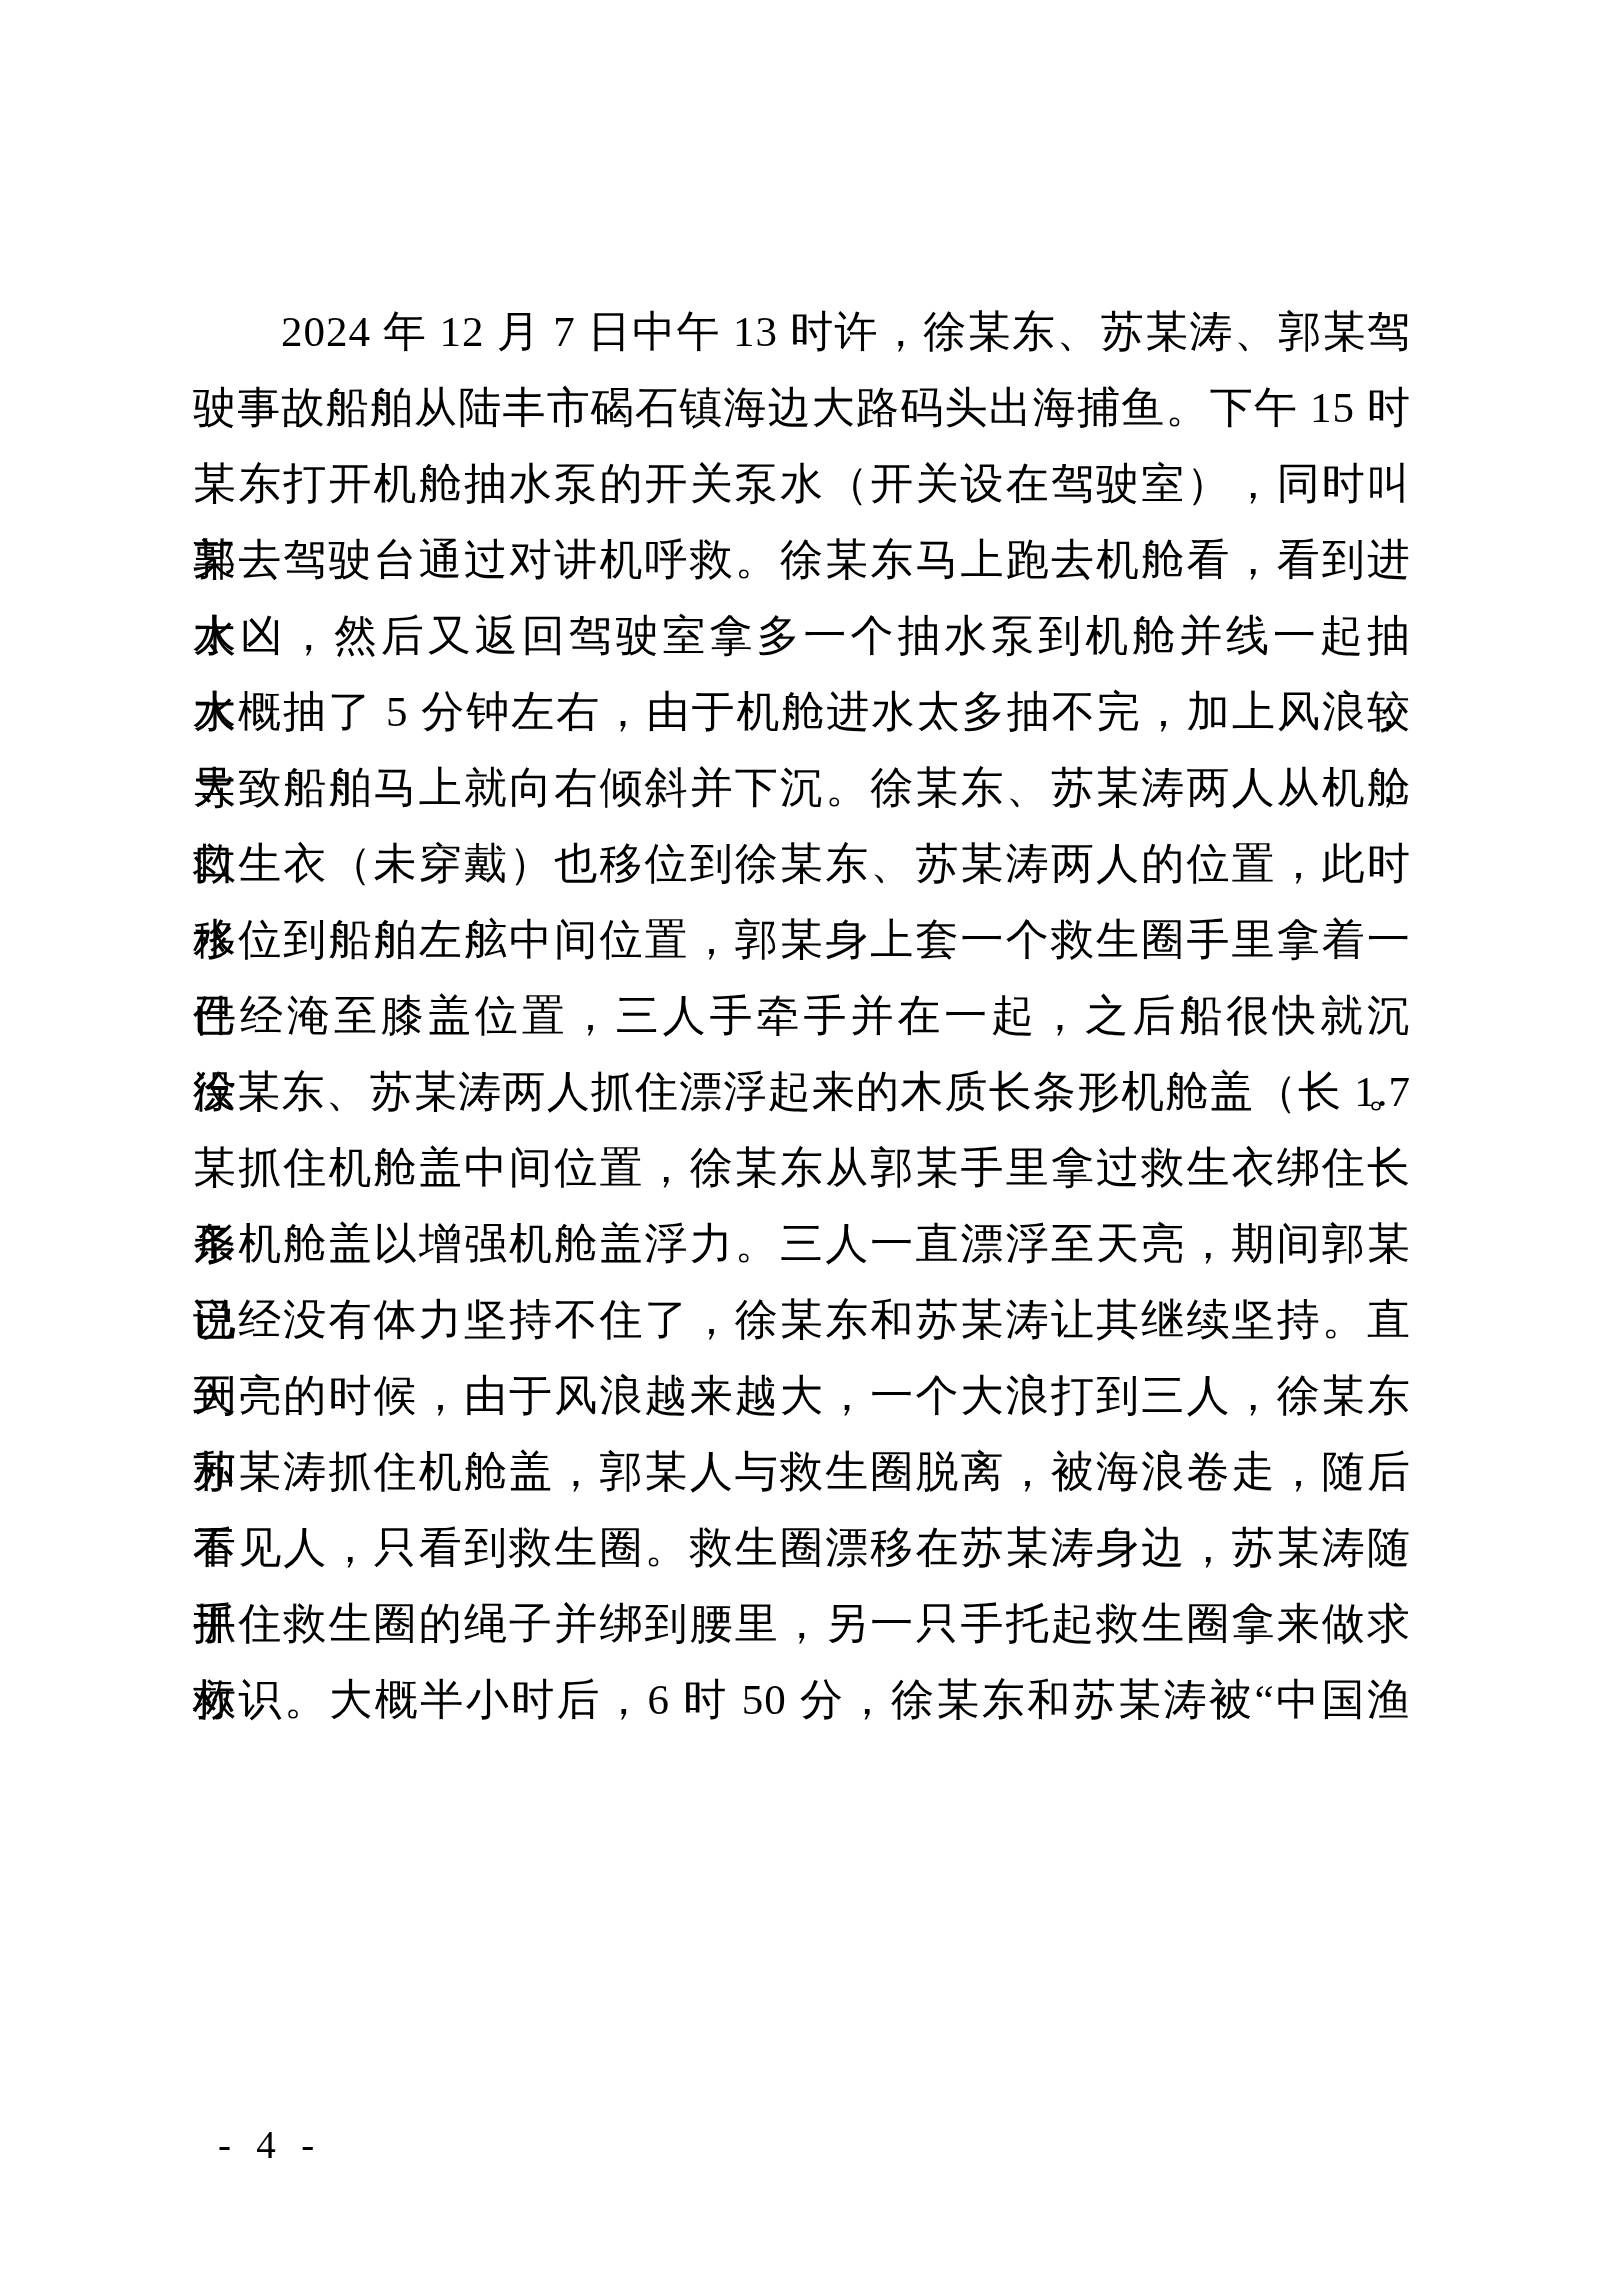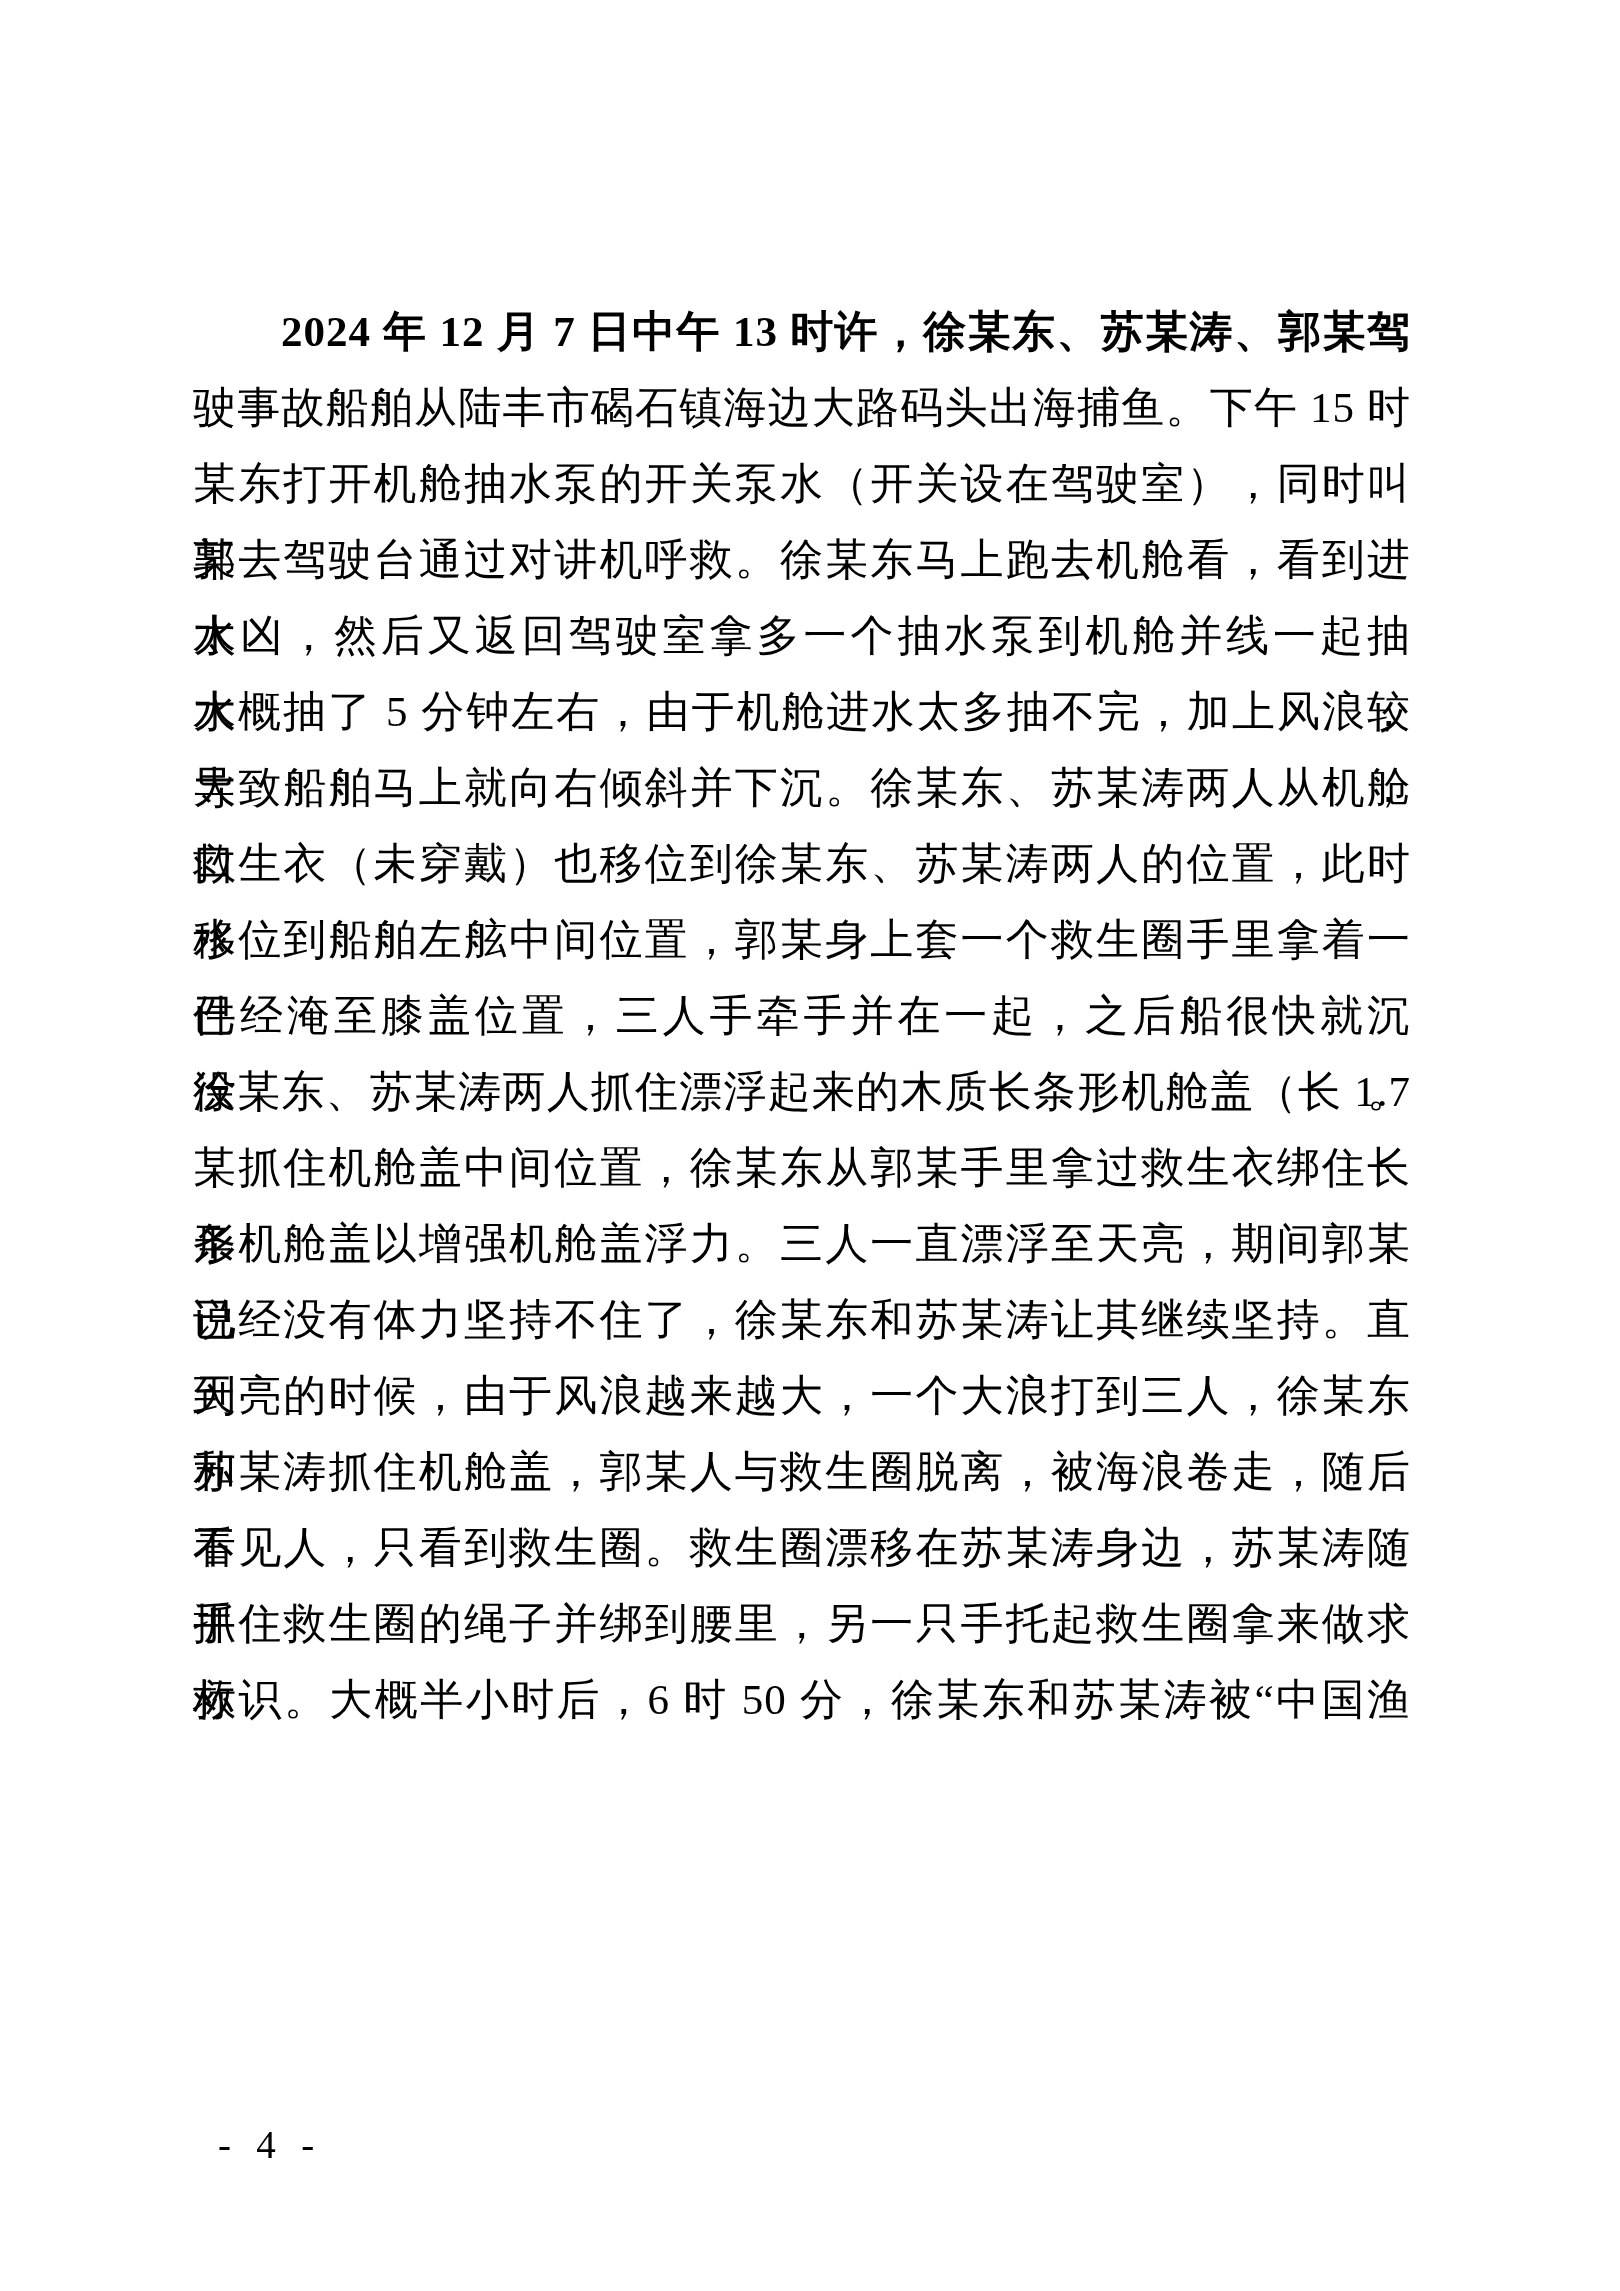--- a/index.html
+++ b/index.html
@@ -35,21 +35,20 @@
     height: 76px;
     letter-spacing: 1px;
     text-align: justify;
     text-align-last: justify;
     -moz-text-align-last: justify;
     text-justify: inter-character;
     white-space: normal;
   }
   .text-line.first {
     text-indent: 88px;
-    font-weight: bold;
   }
   .page-number {
     position: absolute;
     left: 218px;
     top: 2121px;
     font-size: 39px;
     line-height: 47px;
     letter-spacing: 7.8px;
     color: #000000;
   }

